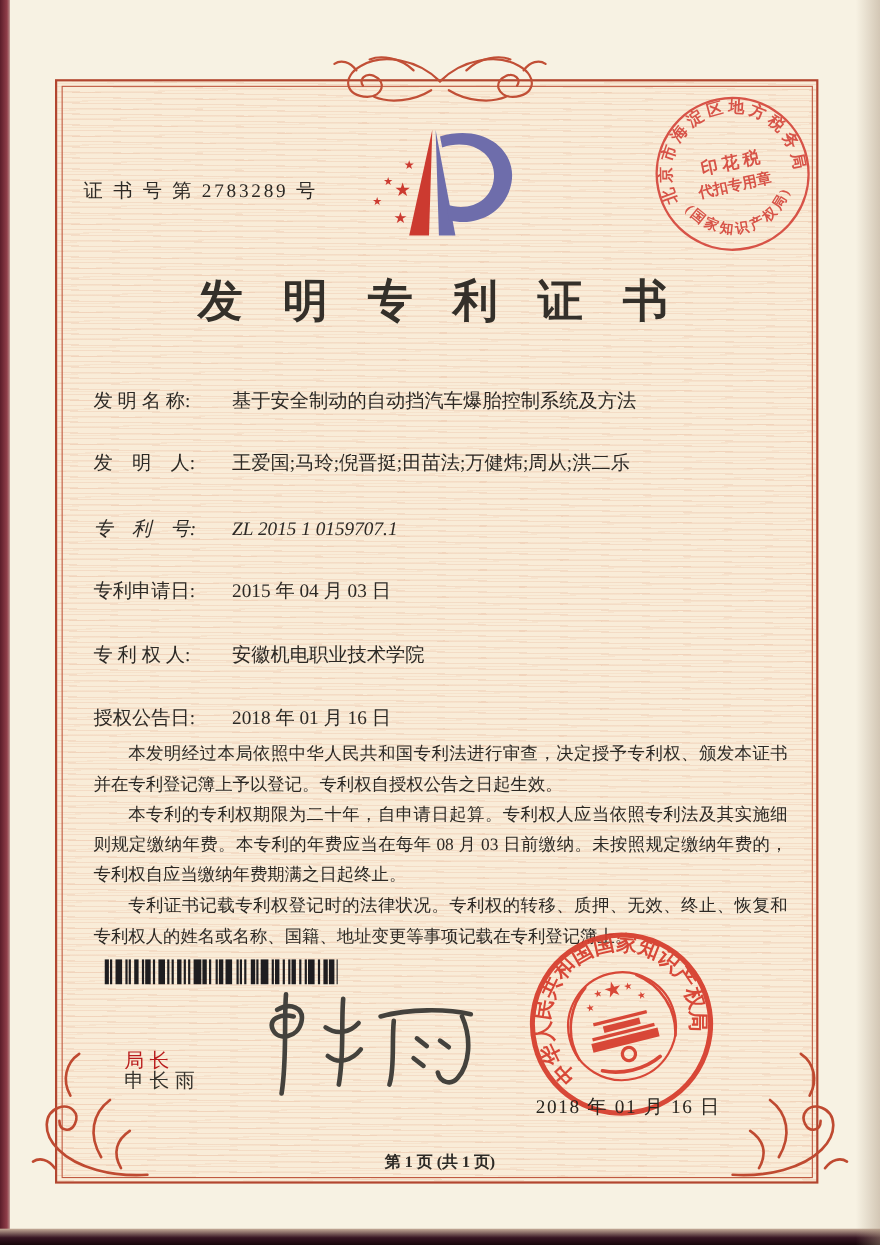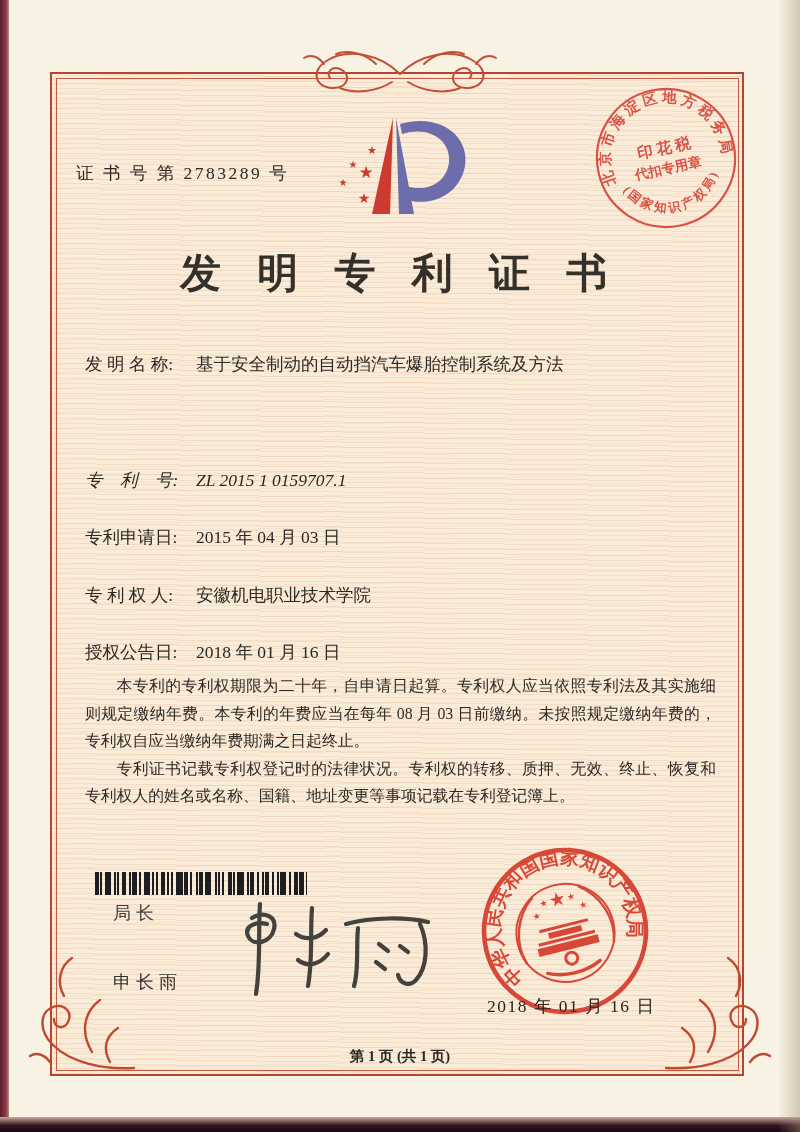--- a/index.html
+++ b/index.html
@@ -22,31 +22,31 @@
   .ornament{position:absolute;pointer-events:none;}
   
   .cert-no{position:absolute;left:76px;top:134px;font-size:17.5px;letter-spacing:2.5px;margin-top:27px;}
   .logo{position:absolute;left:320px;top:110px;}
   .tax-stamp{position:absolute;left:592px;top:84px;transform:rotate(-12deg);opacity:.92;}
   .title{position:absolute;left:0;top:246px;width:100%;text-align:center;
       font-size:41px;font-weight:bold;letter-spacing:13px;color:#34302a;}
   
   .field{position:absolute;left:85px;font-size:17.5px;white-space:nowrap;}
   .field .lab{display:inline-block;min-width:106px;}
-  .field .val{margin-left:5px;}
+  .field .val{margin-left:20px;}
   
   .body-text{position:absolute;left:85px;top:672px;width:631px;font-size:15.8px;
       line-height:27.6px;text-align:justify;}
   .body-text p{margin:0;text-indent:2em;}
   
   .barcode{position:absolute;left:95px;top:872px;width:212px;height:23px;display:flex;overflow:hidden;}
   .barcode span{flex:0 0 auto;background:#1e1d20;height:100%;}
   
-  .sig-title{position:absolute;left:113px;top:901px;font-size:18px;letter-spacing:5px;
-      font-family:"Liberation Sans","DejaVu Sans",sans-serif;color:#404040;}
+  .sig-title{position:absolute;left:113px;top:952px;font-size:18px;letter-spacing:5px;
+      font-family:"Liberation Sans","DejaVu Sans",sans-serif;color:#b91c1c;}
   .sig-name{position:absolute;left:113px;top:970px;font-size:18px;letter-spacing:5px;
       font-family:"Liberation Sans","DejaVu Sans",sans-serif;color:#35322c;}
   .sig-script{position:absolute;left:224px;top:898px;}
   
   .office-seal{position:absolute;left:479px;top:845px;transform:rotate(-14deg);opacity:.93;}
   .seal-date{position:absolute;left:487px;top:994px;font-size:17.5px;letter-spacing:1.5px;
       white-space:nowrap;color:#28251f;}
   .page-footer{position:absolute;left:0;top:1047px;width:100%;text-align:center;font-size:14.5px;font-weight:bold;}
   svg text{font-family:"Liberation Serif","DejaVu Serif",serif;}
 </style>
@@ -117,34 +117,38 @@
     </text>
     <text x="74" y="69" font-size="15.5" fill="#d5473c" font-weight="bold" text-anchor="middle">印 花 税</text>
     <text x="74" y="89" font-size="13.5" fill="#d5473c" font-weight="bold" text-anchor="middle">代扣专用章</text>
   </svg>
 
   <div class="title">发 明 专 利 证 书</div>
 
   <div class="field" style="top:352px;">
     <span class="lab">发 明 名 称:</span><span class="val">基于安全制动的自动挡汽车爆胎控制系统及方法</span>
   </div>
+  <div class="field" style="top:408px;">
+    <span class="lab">发　明　人:</span><span class="val">王爱国;马玲;倪晋挺;田苗法;万健炜;周从;洪二乐</span>
+  </div>
   <div class="field" style="top:468px;font-style:italic;">
     <span class="lab">专　利　号:</span><span class="val">ZL 2015 1 0159707.1</span>
   </div>
   <div class="field" style="top:525px;">
     <span class="lab">专利申请日:</span><span class="val">2015 年 04 月 03 日</span>
   </div>
   <div class="field" style="top:583px;">
     <span class="lab">专 利 权 人:</span><span class="val">安徽机电职业技术学院</span>
   </div>
   <div class="field" style="top:640px;">
     <span class="lab">授权公告日:</span><span class="val">2018 年 01 月 16 日</span>
   </div>
 
   <div class="body-text">
+    <p>本发明经过本局依照中华人民共和国专利法进行审查，决定授予专利权、颁发本证书并在专利登记簿上予以登记。专利权自授权公告之日起生效。</p>
     <p>本专利的专利权期限为二十年，自申请日起算。专利权人应当依照专利法及其实施细则规定缴纳年费。本专利的年费应当在每年 08 月 03 日前缴纳。未按照规定缴纳年费的，专利权自应当缴纳年费期满之日起终止。</p>
     <p>专利证书记载专利权登记时的法律状况。专利权的转移、质押、无效、终止、恢复和专利权人的姓名或名称、国籍、地址变更等事项记载在专利登记簿上。</p>
   </div>
 
   <div class="barcode">
       <span style="width: 4.1px; margin-right: 1.15px;"></span>
       <span style="width: 2.05px; margin-right: 2.3px;"></span>
       <span style="width: 6.15px; margin-right: 3.45px;"></span>
       <span style="width: 2.05px; margin-right: 1.15px;"></span>
       <span style="width: 2.05px; margin-right: 2.3px;"></span>

